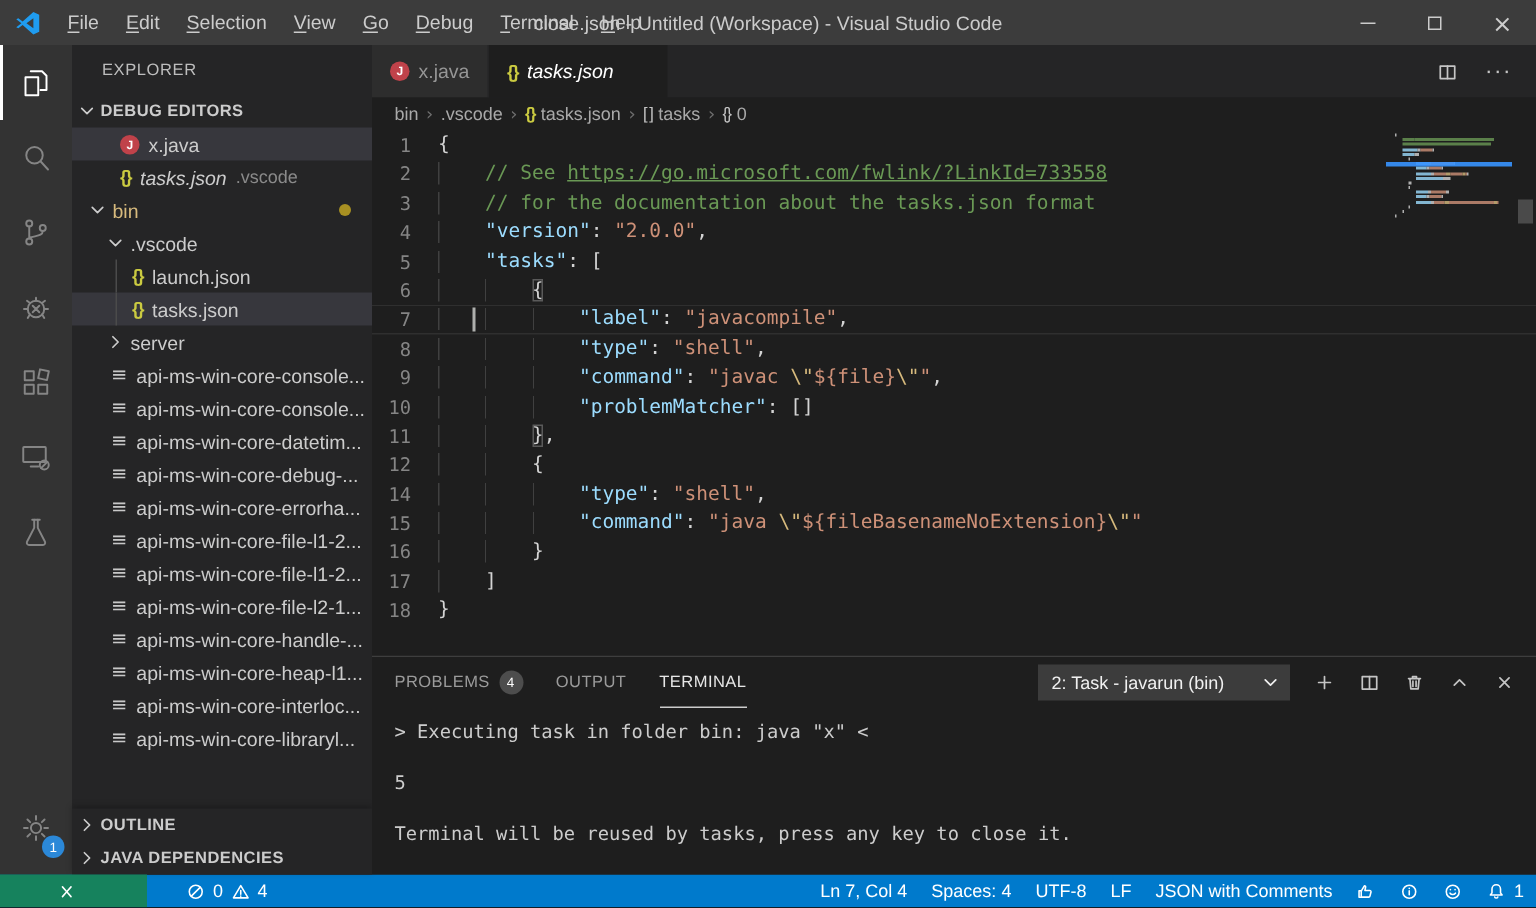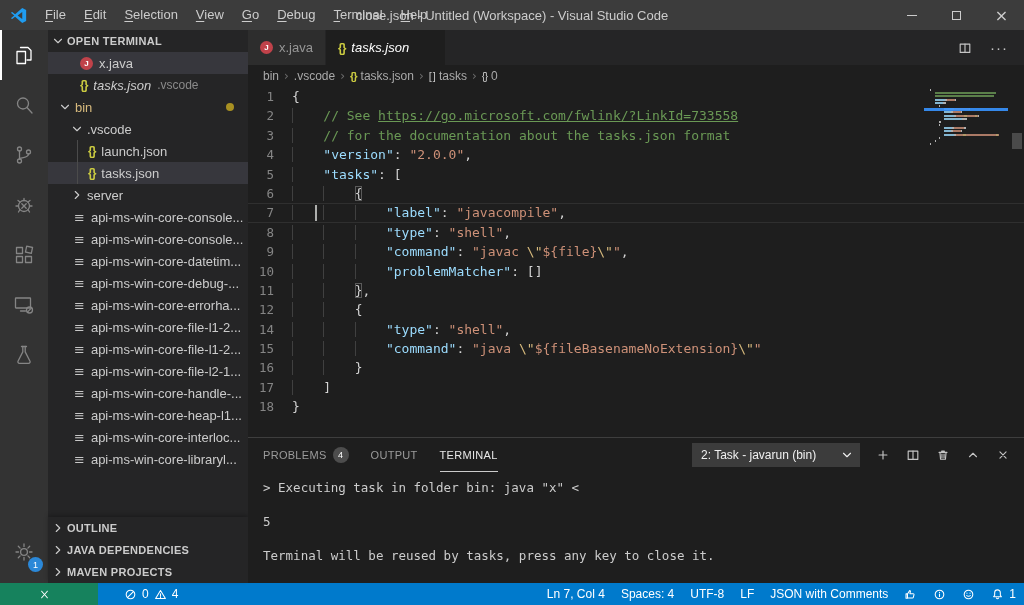--- a/index.html
+++ b/index.html
@@ -217,27 +217,28 @@
             <svg viewBox="0 0 24 24" width="24" height="24">
               <circle cx="12" cy="12" r="3.4"></circle>
               <path d="M12 4v2.5M12 17.5V20M4 12h2.5M17.5 12H20M6.3 6.3l1.8 1.8M15.9 15.9l1.8 1.8M6.3 17.7l1.8-1.8M15.9 8.1l1.8-1.8"></path>
             </svg>
           </span>
           <span class="ab-badge">1</span>
         </div>
       </div>
 
     <div class="sidebar">
+      <div class="sidebar-title">EXPLORER</div>
       <div class="section-header">
         <span class="icon">
             <svg viewBox="0 0 16 16" width="14" height="14">
               <path d="M4 6l4 4 4-4"></path>
             </svg>
           </span>
-        <span>OPEN TERMINAL</span>
+        <span>DEBUG EDITORS</span>
       </div>
       <div id="openeditors">
           <div class="oe-row sel">
             <span class="oe-spacer"></span>
             <span class="java-ic">J</span>
             <span class="lbl">x.java</span>
           </div>
           <div class="oe-row">
             <span class="oe-close">
               <svg viewBox="0 0 16 16" width="12" height="12">
@@ -341,28 +342,20 @@
             </span>
             <span>OUTLINE</span>
           </div>
           <div class="section-header">
             <span class="icon" style="margin-right: 2px;">
               <svg viewBox="0 0 16 16" width="14" height="14">
                 <path d="M6 4l4 4-4 4"></path>
               </svg>
             </span>
             <span>JAVA DEPENDENCIES</span>
-          </div>
-          <div class="section-header">
-            <span class="icon" style="margin-right: 2px;">
-              <svg viewBox="0 0 16 16" width="14" height="14">
-                <path d="M6 4l4 4-4 4"></path>
-              </svg>
-            </span>
-            <span>MAVEN PROJECTS</span>
           </div>
         </div>
     </div>
 
     <div class="editorpane">
       <div class="tabbar">
         <div id="tabs" style="display:flex">
             <div class="tab">
               <span class="java-ic">J</span>
               <span class="lbl">x.java</span>

